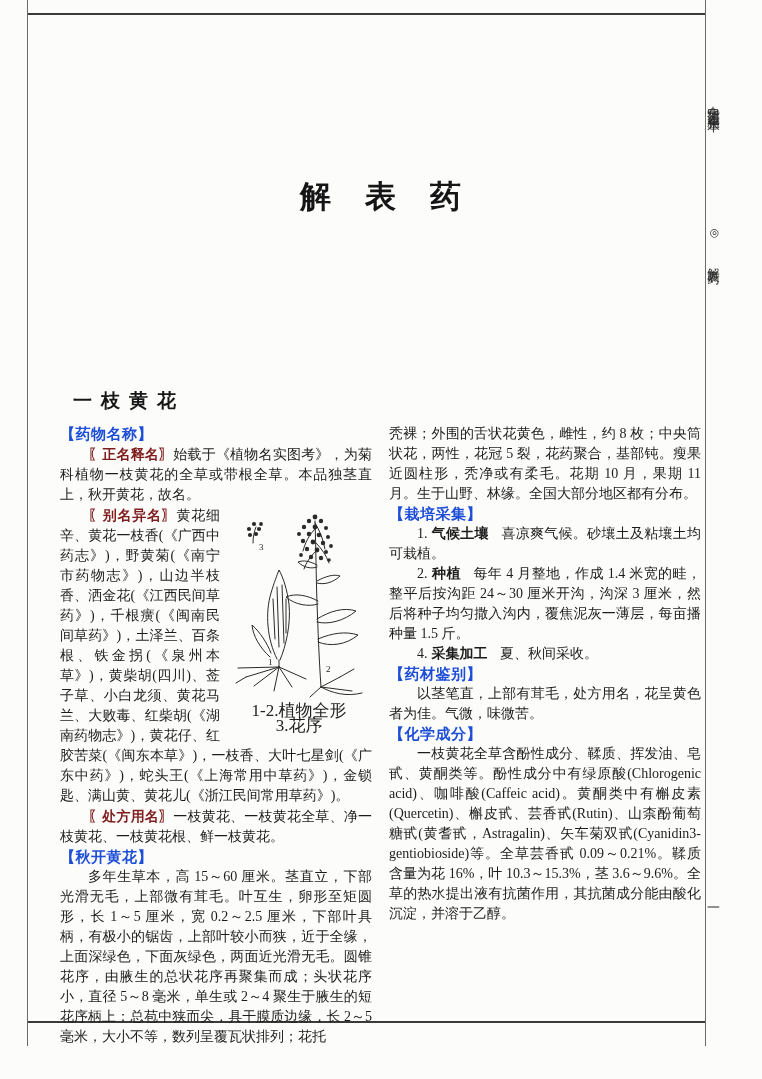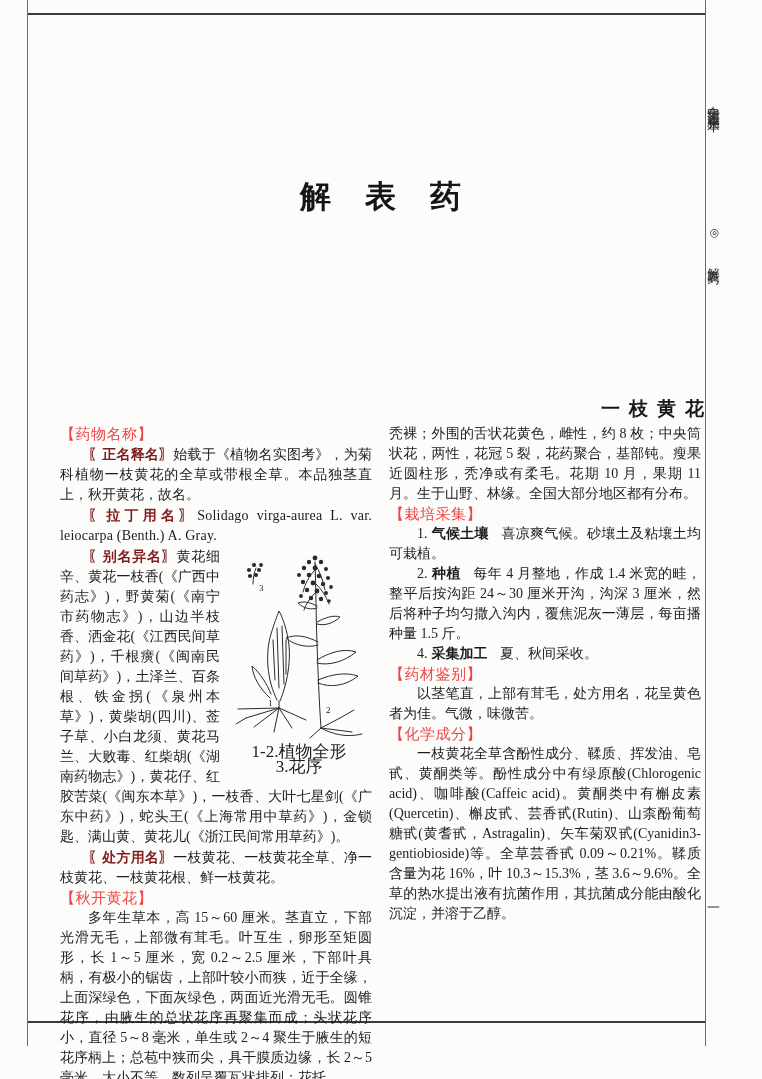--- a/index.html
+++ b/index.html
@@ -23,32 +23,32 @@
   .sb-sep     { left:709px; top:226px; font-size:11px; }
   .sb-chapter { left:707px; top:258px; }
   .sb-page    { left:707px; top:900px; font-size:13px; }
 
   .chapter-title {
     position:absolute; left:60px; width:641px; top:176px; margin:0;
     text-align:center; font-size:31px; font-weight:700;
     letter-spacing:34px; text-indent:34px; color:#151515;
   }
   .entry-title {
-    position:absolute; left:60px; width:641px; top:384px; margin:12px;
-    text-align:right; font-size:19px; font-weight:700;
+    position:absolute; left:60px; width:641px; top:384px; margin:4px;
+    text-align:left; font-size:19px; font-weight:700;
     letter-spacing:9px; text-indent:9px; color:#161616;
   }
 
   .columns { position:absolute; left:60px; top:424px; width:641px;
              display:flex; gap:17px; }
   .col { width:312px; font-size:14px; line-height:20px;
          text-align:justify; text-justify:inter-ideograph; }
-  .sec-heading { font-weight:400; font-size:15px; line-height:20px;
+  .sec-heading { font-weight:700; font-size:15px; line-height:20px;
                  font-family:"Liberation Sans","DejaVu Sans",sans-serif;
-                 letter-spacing:0.5px; color:#ef4444; }
+                 letter-spacing:0.5px; color:#1d4ed8; }
   p.para { margin:0; }
   p.indent { text-indent:2em; }
   .tag { font-weight:700; font-family:"Liberation Sans","DejaVu Sans",sans-serif; color:#7f1d1d; }
   .num { margin-right:4px; }
   .kai { font-weight:600; margin-right:0.9em; }
   .latin { letter-spacing:0.2px; }
 
   
   .illo { float:right; width:146px; margin:2px 0 2px 6px; text-align:center;
           display:block; }
@@ -74,21 +74,20 @@
   <h1 class="chapter-title">解表药</h1>
   <h2 class="entry-title">一枝黄花</h2>
 
   <div class="columns">
 
     <div class="col">
       <div class="sec-heading">【药物名称】</div>
 
       <p class="para indent"><span class="tag">〖正名释名〗</span><span>始载于《植物名实图考》，为菊科植物一枝黄花的全草或带根全草。本品独茎直上，秋开黄花，故名。</span></p>
 
-      <p class="para indent"><span class="tag">〖拉丁用名〗</span><span class="latin">Solidago virga-aurea L. var. leiocarpa (Benth.) A. Gray.</span></p>
 
       <p class="para indent">
         <span class="illo">
           <svg width="146" height="196" viewBox="0 0 146 196">
             <g stroke="#2a2a2a" stroke-width="1" fill="none" stroke-linecap="round">
 
               <path d="M95,180 C93,152 92,122 91,96 C90,66 90,42 89,14"></path>
 
               <path d="M89,16 C94,24 97,32 99,42"></path>
               <path d="M89,22 C83,28 79,36 77,44"></path>

